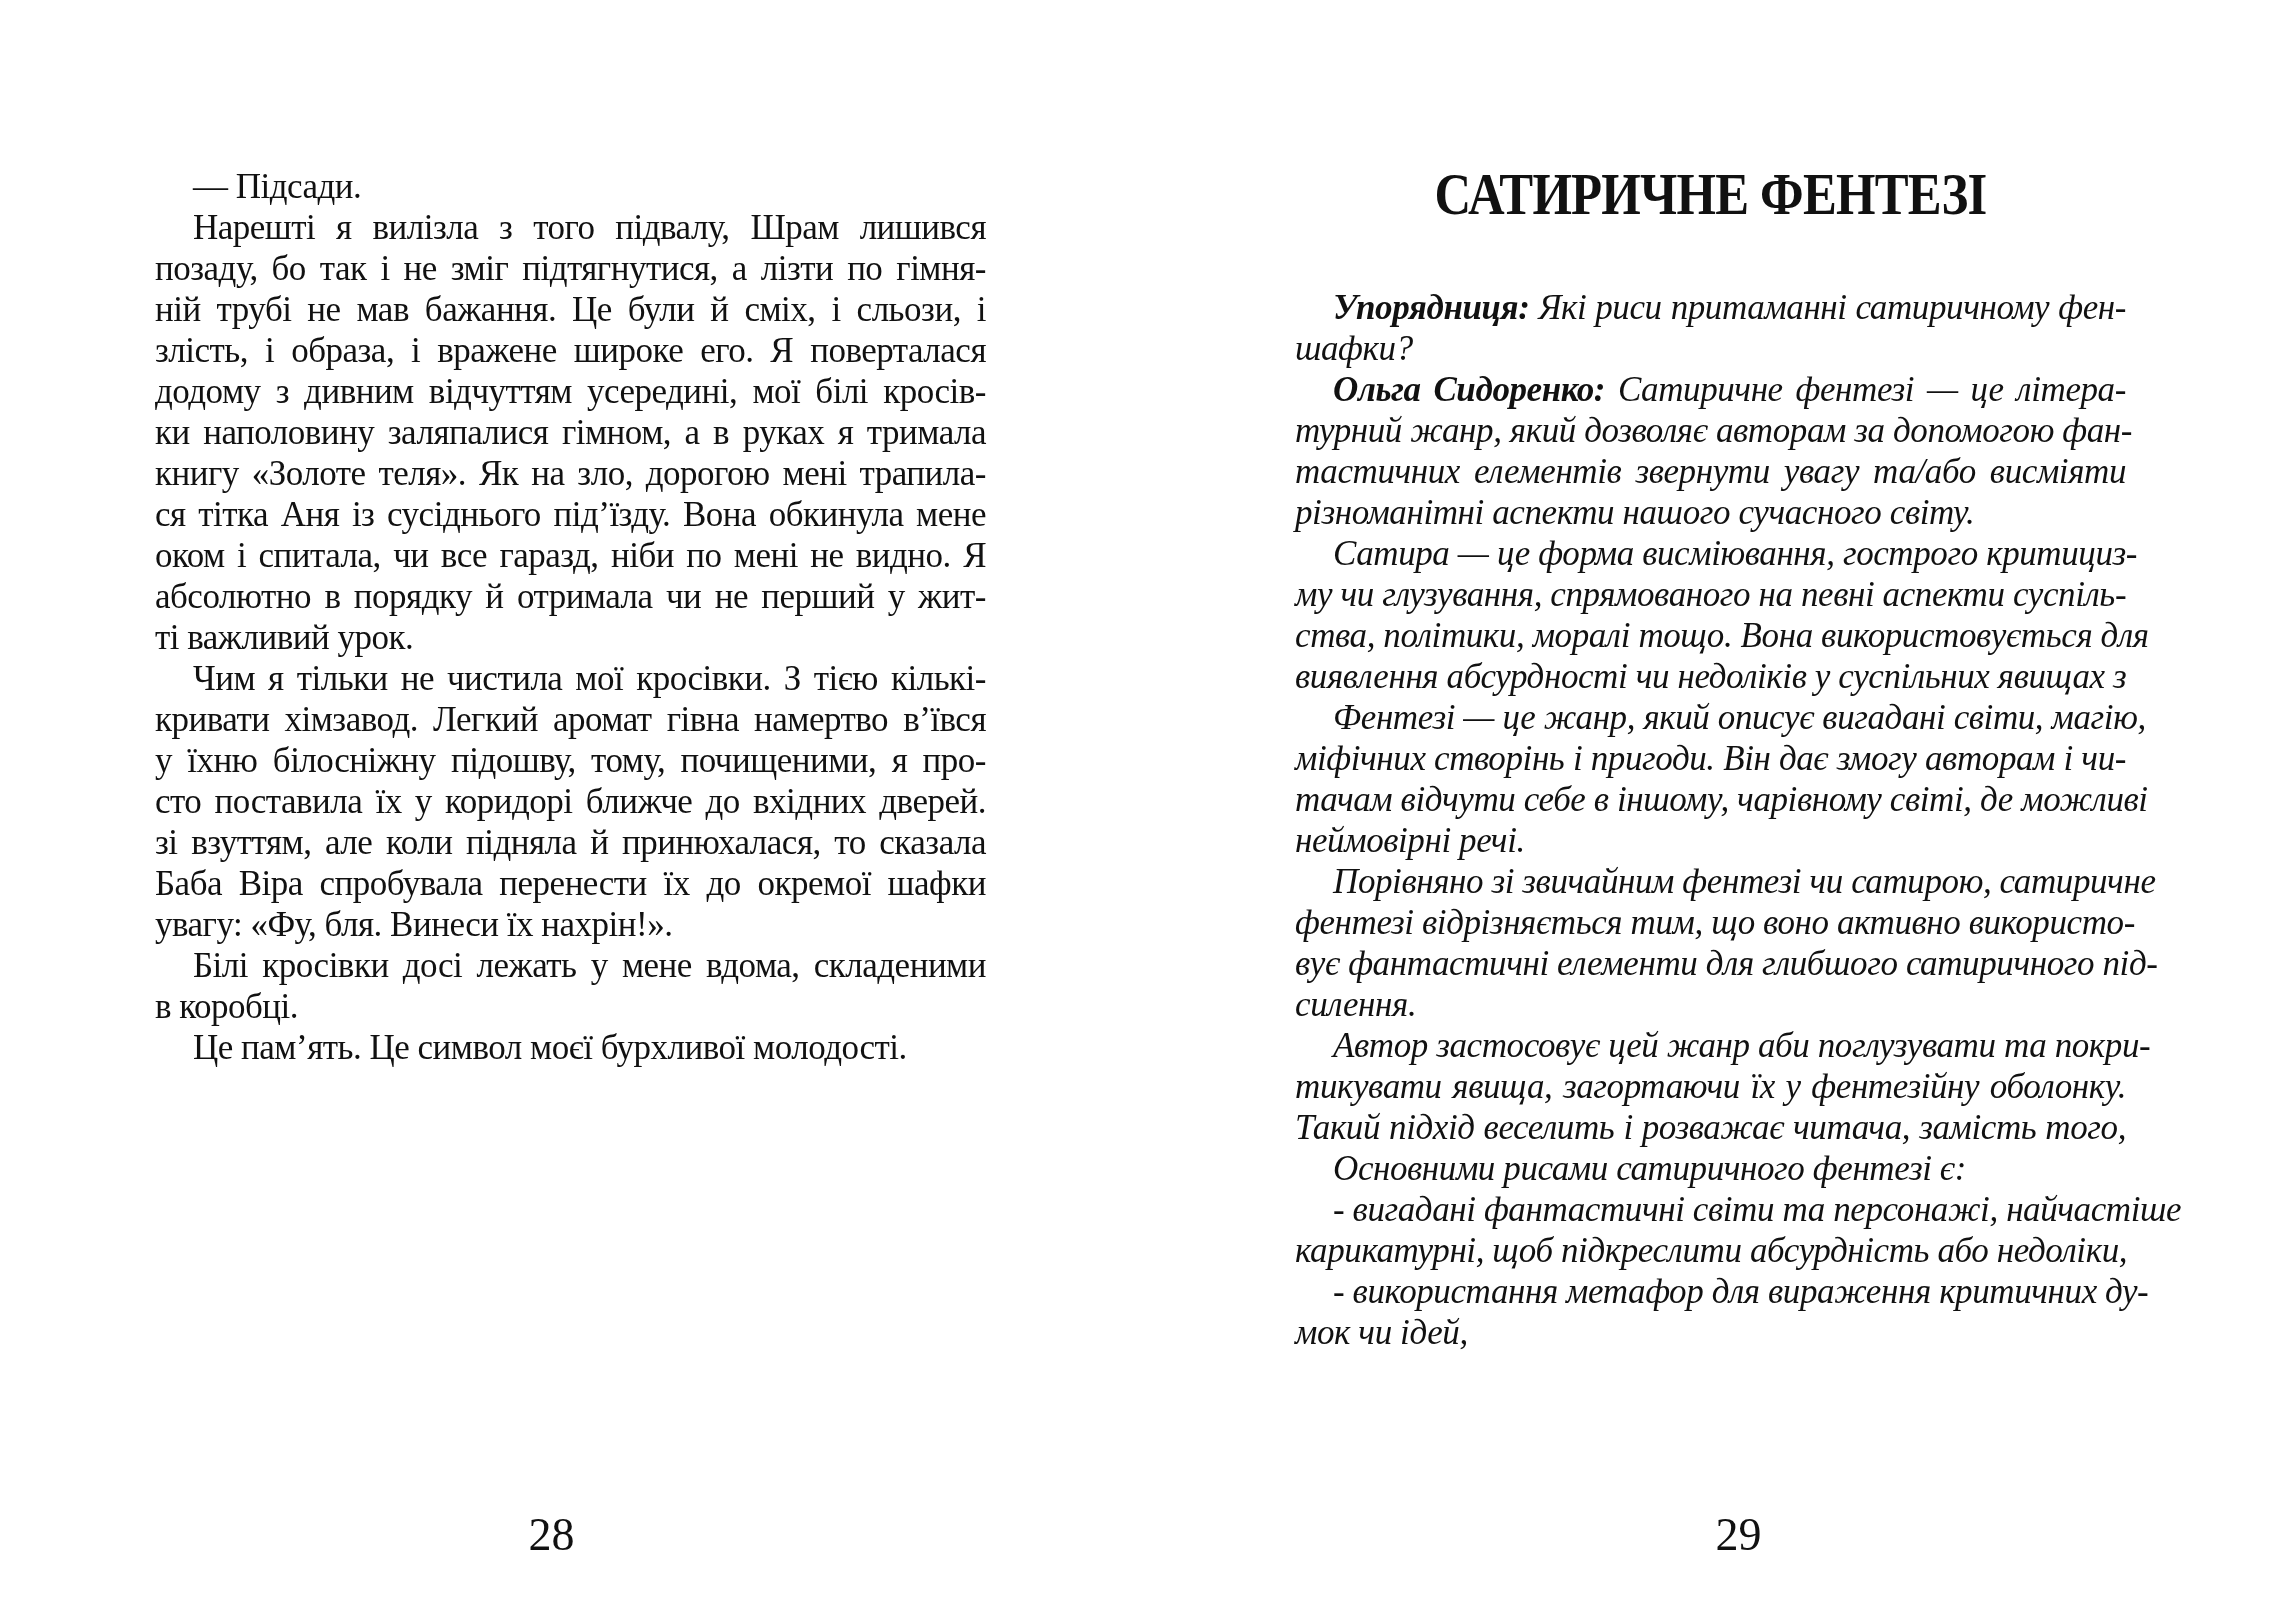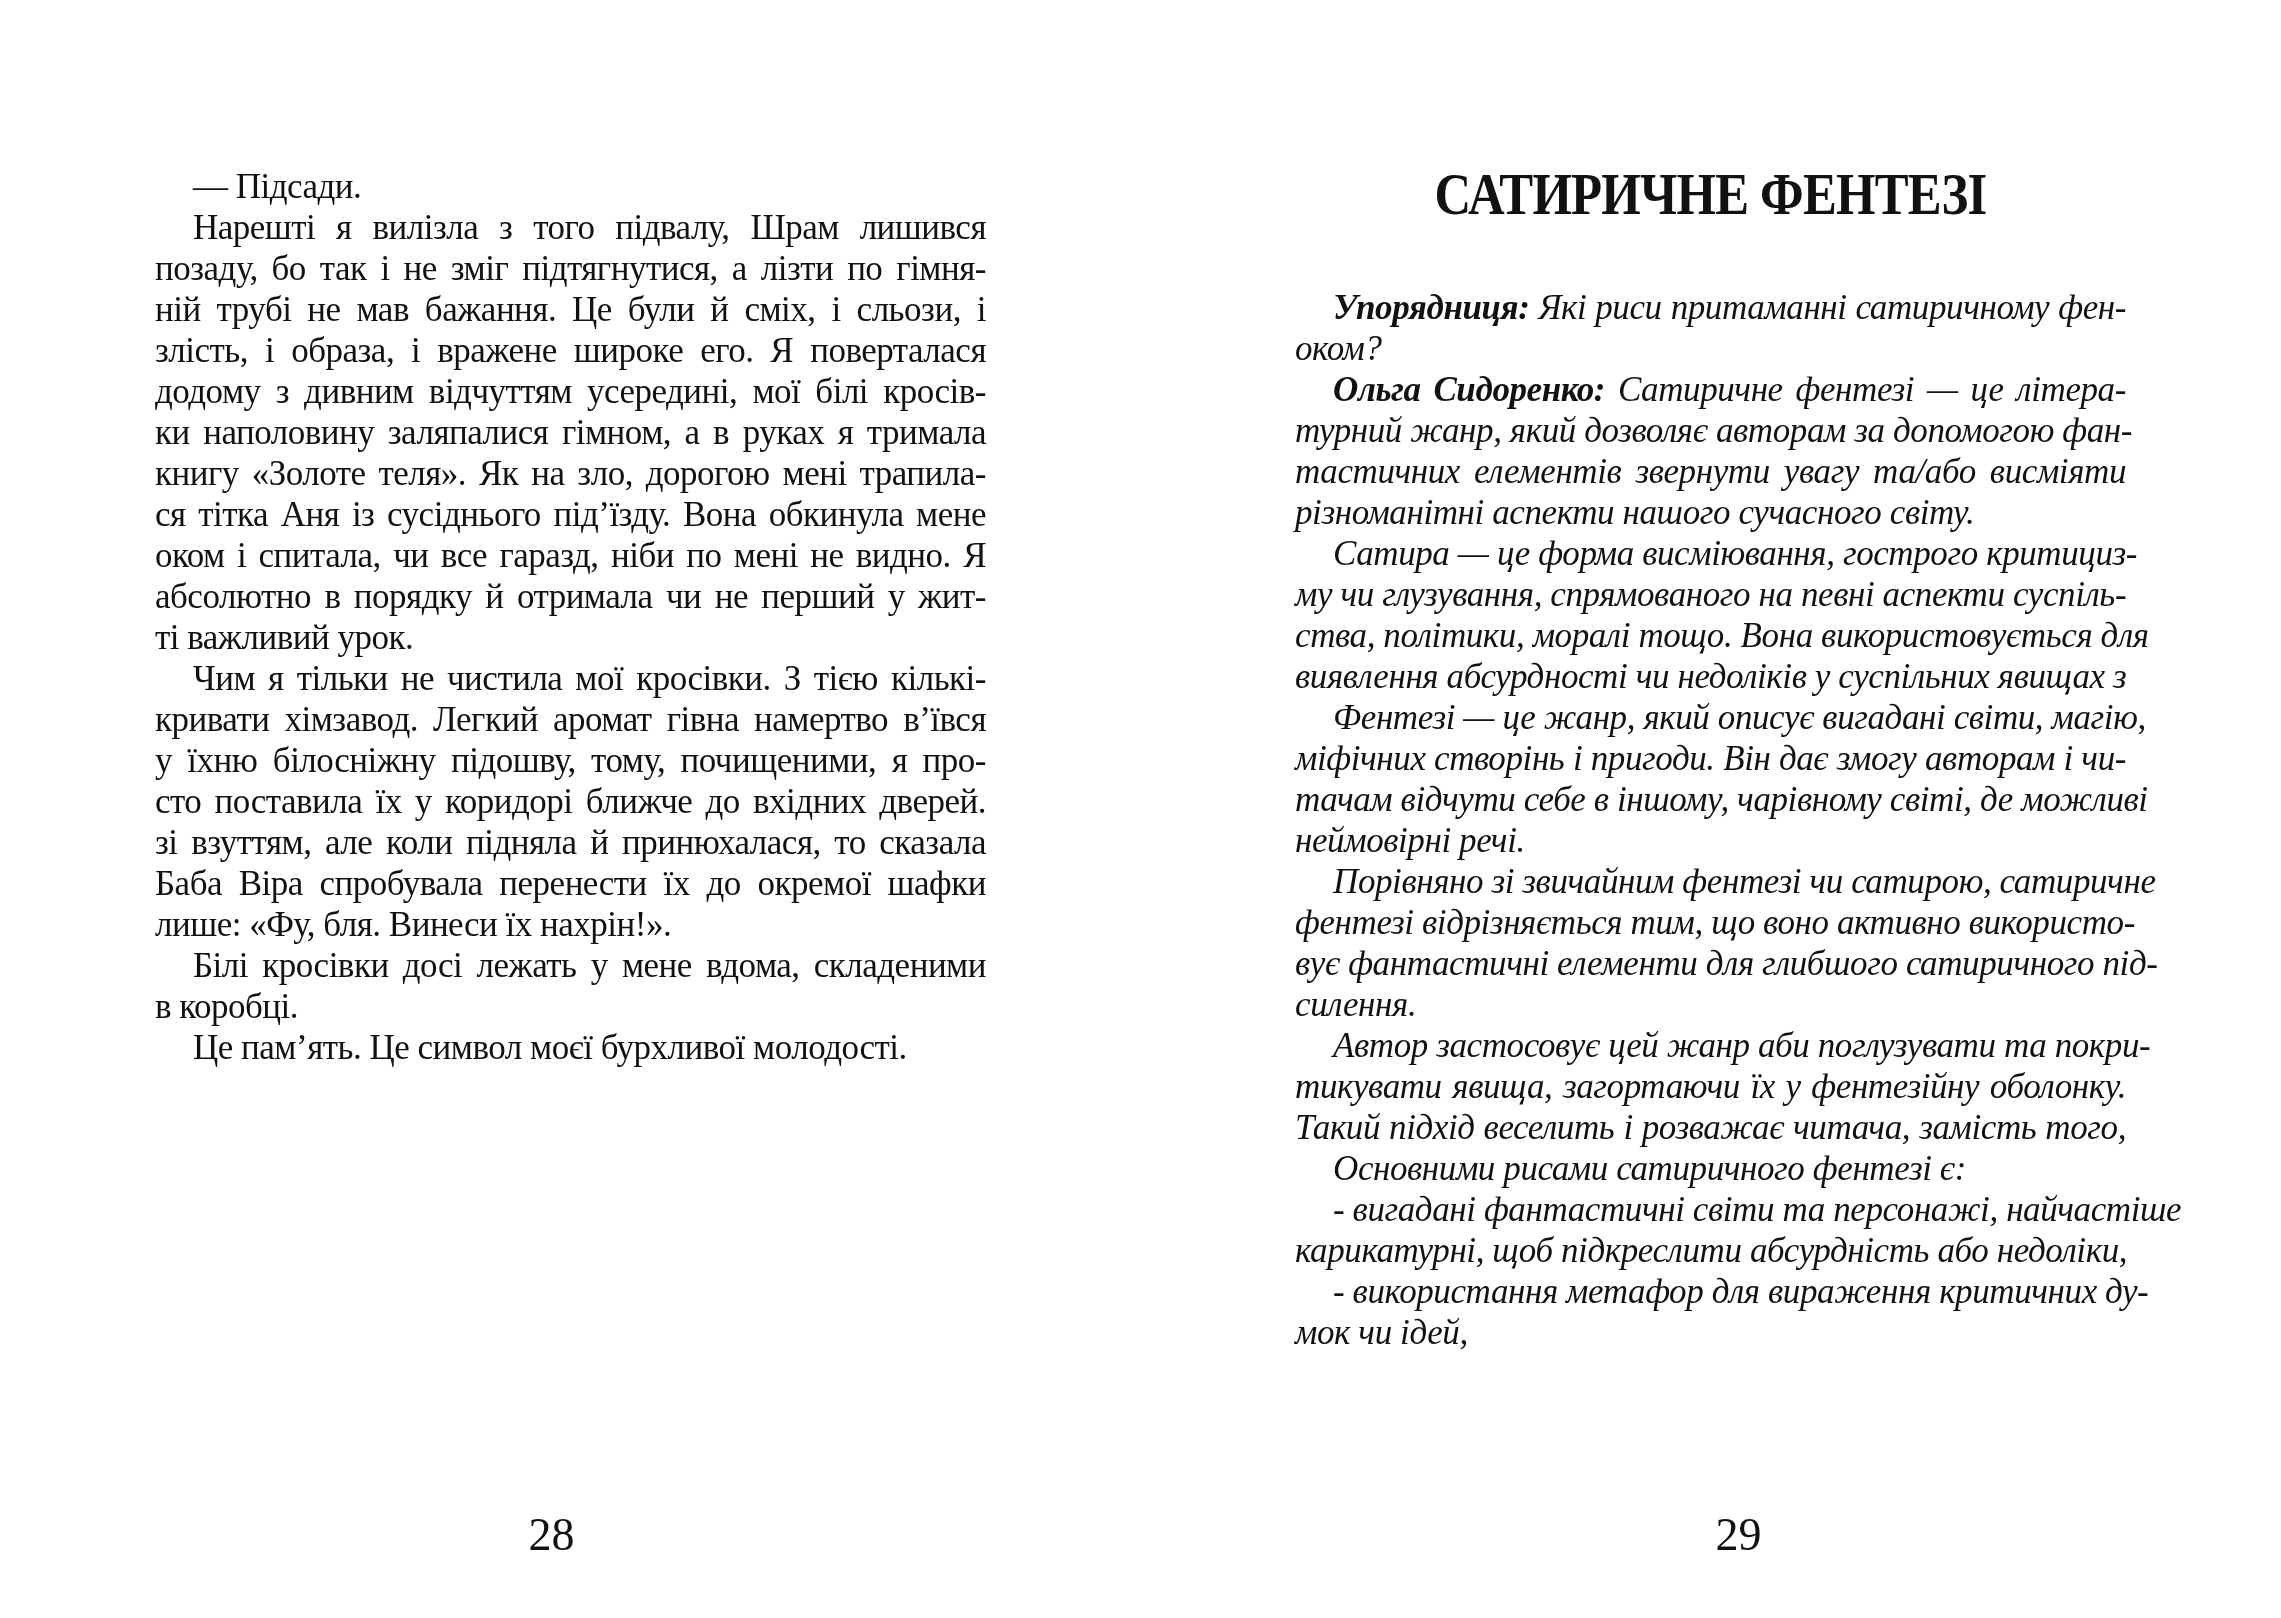--- a/index.html
+++ b/index.html
@@ -119,21 +119,21 @@
         <span class="para-line last" style="text-indent:0">ті важливий урок.</span>
       </p>
 
       <p class="para">
         <span class="para-line">Чим я тільки не чистила мої кросівки. З тією кількі-</span>
         <span class="para-line" style="text-indent:0">кривати хімзавод. Легкий аромат гівна намертво в’ївся</span>
         <span class="para-line" style="text-indent:0">у їхню білосніжну підошву, тому, почищеними, я про-</span>
         <span class="para-line" style="text-indent:0">сто поставила їх у коридорі ближче до вхідних дверей.</span>
         <span class="para-line" style="text-indent:0">зі взуттям, але коли підняла й принюхалася, то сказала</span>
         <span class="para-line" style="text-indent:0">Баба Віра спробувала перенести їх до окремої шафки</span>
-        <span class="para-line last" style="text-indent:0">лише: «Фу, бля. Винеси їх нахрін!».</span>
+        <span class="para-line last" style="text-indent:0">увагу: «Фу, бля. Винеси їх нахрін!».</span>
       </p>
 
       <p class="para">
         <span class="para-line">Білі кросівки досі лежать у мене вдома, складеними</span>
         <span class="para-line last" style="text-indent:0">в коробці.</span>
       </p>
 
       <p class="para">
         <span class="para-line last">Це пам’ять. Це символ моєї бурхливої молодості.</span>
       </p>
@@ -142,21 +142,21 @@
     <div class="page-number">28</div>
   </div>
 
   <div class="page page-right">
     <h1 class="chapter-title">САТИРИЧНЕ ФЕНТЕЗІ</h1>
 
     <div class="text-block">
 
       <p class="para">
         <span class="para-line"><span class="speaker">Упорядниця:</span><span> Які риси притаманні сатиричному фен-</span></span>
-        <span class="para-line last" style="text-indent:0">оком?</span>
+        <span class="para-line last" style="text-indent:0">шафки?</span>
       </p>
 
       <p class="para">
         <span class="para-line"><span class="speaker">Ольга Сидоренко:</span><span> Сатиричне фентезі — це літера-</span></span>
         <span class="para-line" style="text-indent:0">турний жанр, який дозволяє авторам за допомогою фан-</span>
         <span class="para-line" style="text-indent:0">тастичних елементів звернути увагу та/або висміяти</span>
         <span class="para-line last" style="text-indent:0">різноманітні аспекти нашого сучасного світу.</span>
       </p>
 
       <p class="para">

